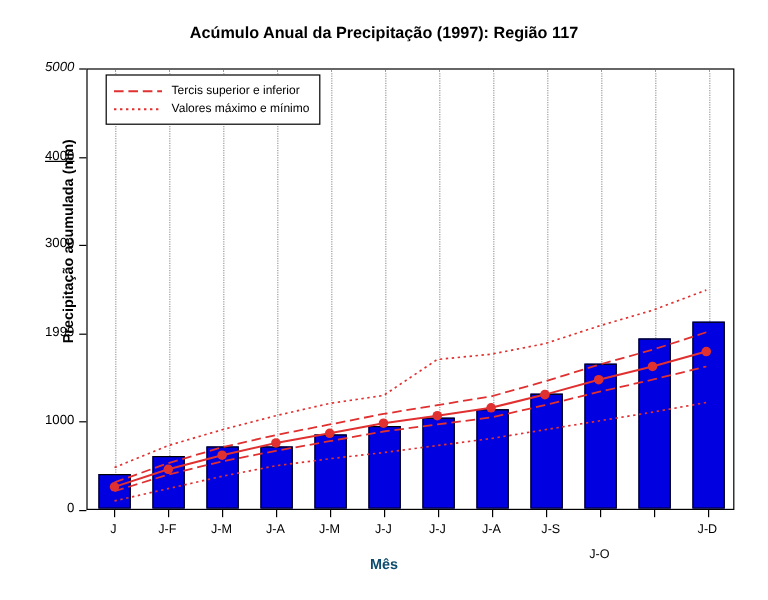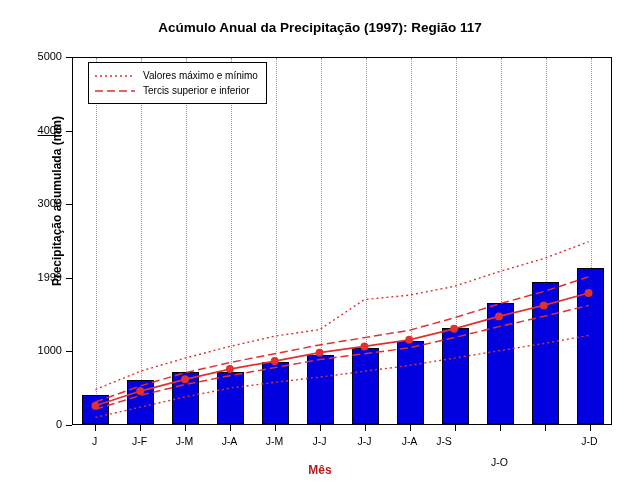--- a/index.html
+++ b/index.html
@@ -100,21 +100,21 @@
     color: #000;
   }
   #xlabel {
     position: absolute;
     left: 0;
     top: 463px;
     width: 640px;
     text-align: center;
     font-size: 12px;
     font-weight: bold;
-    color: #b91c1c;
+    color: #0c4a6e;
   }
   
   #legend {
     position: absolute;
     left: 88px;
     top: 62px;
     background: #ffffff;
     border: 1px solid #000;
     padding: 5px 8px 5px 6px;
     box-sizing: border-box;
@@ -157,42 +157,42 @@
       <div class="ytick-label" style="left: 20px; top: 418px;">0</div>
       <div class="ytick-mark" style="left: 66px; top: 425px;"></div>
       <div class="ytick-label" style="left: 20px; top: 344.4px;">1000</div>
       <div class="ytick-mark" style="left: 66px; top: 351.4px;"></div>
       <div class="ytick-label" style="left: 20px; top: 270.8px;">1999</div>
       <div class="ytick-mark" style="left: 66px; top: 277.8px;"></div>
       <div class="ytick-label" style="left: 20px; top: 197.2px;">3000</div>
       <div class="ytick-mark" style="left: 66px; top: 204.2px;"></div>
       <div class="ytick-label" style="left: 20px; top: 123.6px; text-decoration: underline;">4000</div>
       <div class="ytick-mark" style="left: 66px; top: 130.6px;"></div>
-      <div class="ytick-label" style="left: 20px; top: 50px;">5000</div>
+      <div class="ytick-label" style="left: 20px; top: 50px; font-style: italic;">5000</div>
       <div class="ytick-mark" style="left: 66px; top: 57px;"></div>
     </div>
   <div id="x-ticks">
       <div class="xtick-mark" style="left: 94.5px; top: 425px;"></div>
       <div class="xtick-label" style="left: 74.5px; top: 435px;">J</div>
       <div class="xtick-mark" style="left: 139.5px; top: 425px;"></div>
       <div class="xtick-label" style="left: 119.5px; top: 435px;">J-F</div>
       <div class="xtick-mark" style="left: 184.5px; top: 425px;"></div>
       <div class="xtick-label" style="left: 164.5px; top: 435px;">J-M</div>
       <div class="xtick-mark" style="left: 229.5px; top: 425px;"></div>
       <div class="xtick-label" style="left: 209.5px; top: 435px;">J-A</div>
       <div class="xtick-mark" style="left: 274.5px; top: 425px;"></div>
       <div class="xtick-label" style="left: 254.5px; top: 435px;">J-M</div>
       <div class="xtick-mark" style="left: 319.5px; top: 425px;"></div>
       <div class="xtick-label" style="left: 299.5px; top: 435px;">J-J</div>
       <div class="xtick-mark" style="left: 364.5px; top: 425px;"></div>
       <div class="xtick-label" style="left: 344.5px; top: 435px;">J-J</div>
       <div class="xtick-mark" style="left: 409.5px; top: 425px;"></div>
       <div class="xtick-label" style="left: 389.5px; top: 435px;">J-A</div>
       <div class="xtick-mark" style="left: 454.5px; top: 425px;"></div>
-      <div class="xtick-label" style="left: 424px; top: 435px;">J-S</div>
+      <div class="xtick-label" style="left: 439px; top: 435px;">J-S</div>
       <div class="xtick-mark" style="left: 499.5px; top: 425px;"></div>
       <div class="xtick-label" style="left: 479.5px; top: 456px;">J-O</div>
       <div class="xtick-mark" style="left: 544.5px; top: 425px;"></div>
       <div class="xtick-label" style="left: 524.5px; top: 410px; font-weight: bold;">J-N</div>
       <div class="xtick-mark" style="left: 589.5px; top: 425px;"></div>
       <div class="xtick-label" style="left: 569.5px; top: 435px;">J-D</div>
     </div>
 
   <div id="plot">
     <div id="gridlines">
@@ -240,26 +240,26 @@
         <circle cx="382.5" cy="272.32" r="4" fill="#e03030"></circle>
         <circle cx="427.5" cy="259.808" r="4" fill="#e03030"></circle>
         <circle cx="472.5" cy="248.768" r="4" fill="#e03030"></circle>
         <circle cx="517.5" cy="236.256" r="4" fill="#e03030"></circle>
       </svg>
   </div>
 
   <div id="legend">
     <div class="legend-row">
       <svg class="legend-swatch" viewBox="0 0 40 10">
+        <line x1="0" y1="5" x2="40" y2="5" stroke="#e03030" stroke-width="1.6" stroke-dasharray="8,4"></line>
+      </svg>
+      <span class="legend-text">Tercis superior e inferior</span>
+    </div>
+    <div class="legend-row">
+      <svg class="legend-swatch" viewBox="0 0 40 10">
         <line x1="0" y1="5" x2="40" y2="5" stroke="#e03030" stroke-width="1.6" stroke-dasharray="2,3"></line>
       </svg>
       <span class="legend-text">Valores máximo e mínimo</span>
     </div>
-    <div class="legend-row">
-      <svg class="legend-swatch" viewBox="0 0 40 10">
-        <line x1="0" y1="5" x2="40" y2="5" stroke="#e03030" stroke-width="1.6" stroke-dasharray="8,4"></line>
-      </svg>
-      <span class="legend-text">Tercis superior e inferior</span>
-    </div>
   </div>
 
 
 </div>
 
 </body></html>

